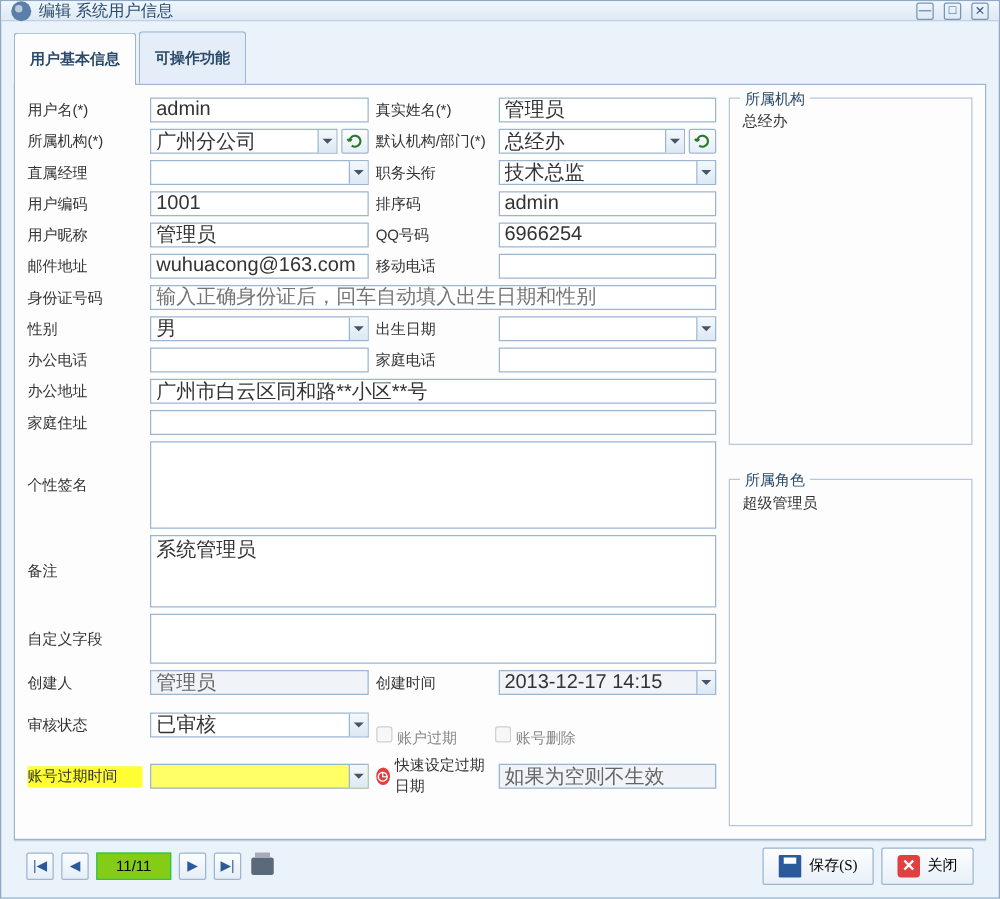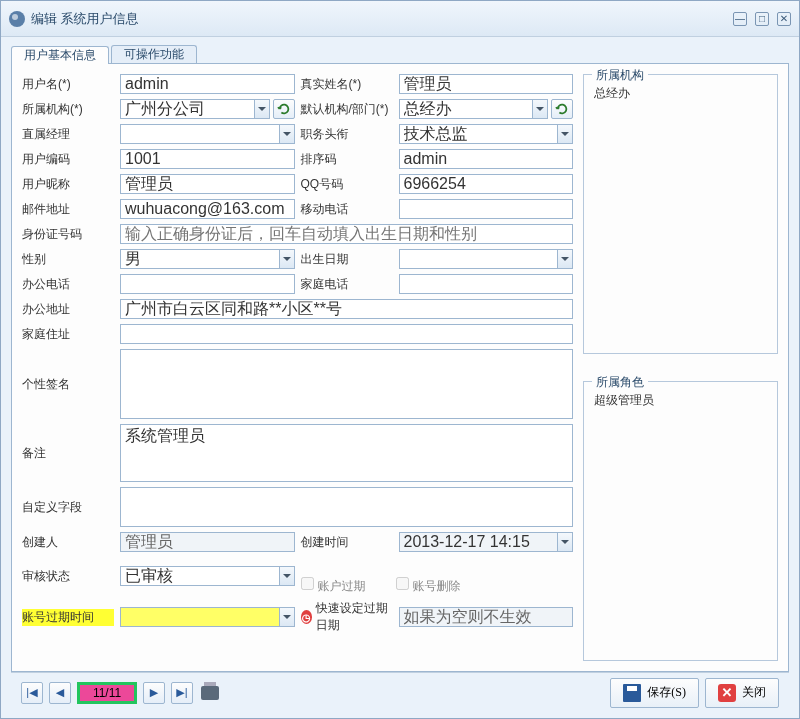--- a/index.html
+++ b/index.html
@@ -1,26 +1,26 @@
 <!DOCTYPE html>
 <html><head>
 <meta charset="utf-8">
 <style>
 * { box-sizing: border-box; margin: 0; padding: 0; }
 body { font-family: "Microsoft YaHei", SimSun, sans-serif; font-size: 12px; background: #d6e4f0; width: 800px; height: 719px; overflow: hidden; }
 .window { width: 800px; height: 719px; background: #eaf2fa; border: 1px solid #8fa8c4; display: flex; flex-direction: column; }
-.titlebar { height: 36px; display: flex; align-items: center; padding: 0 8px; background: linear-gradient(#f0f6fc, #dde9f5); border-bottom: 1px solid #c0d0e0; }
+.titlebar { height: 16px; display: flex; align-items: center; padding: 0 8px; background: linear-gradient(#f0f6fc, #dde9f5); border-bottom: 1px solid #c0d0e0; }
 .titlebar .icon { width: 16px; height: 16px; margin-right: 6px; border-radius: 50%; background: #5a7fa8; position: relative; }
 .titlebar .icon::after { content: ""; position: absolute; top: 3px; left: 3px; width: 6px; height: 6px; border-radius: 50%; background: #fff; opacity: .6; }
 .titlebar .title { color: #2a4a6a; font-size: 13px; flex: 1; }
 .winbtns { display: flex; gap: 8px; }
 .winbtn { width: 14px; height: 14px; border: 1px solid #7a95b3; border-radius: 2px; display: flex; align-items: center; justify-content: center; font-size: 10px; color: #3a5a7a; cursor: pointer; }
 .client { flex: 1; padding: 8px 10px 6px; display: flex; flex-direction: column; }
 .tabs { display: flex; }
-.tab { padding: 0 12px; border: 1px solid #9db6d0; border-bottom: none; background: #e5eef8; color: #2a4a6a; cursor: pointer; margin-right: 2px; border-radius: 3px 3px 0 0; }
+.tab { padding: 12px 12px; border: 1px solid #9db6d0; border-bottom: none; background: #e5eef8; color: #2a4a6a; cursor: pointer; margin-right: 2px; border-radius: 3px 3px 0 0; font-weight: bold; }
 .tab.active { background: #fdfdfd; position: relative; top: 1px; }
 .tabpanel { flex: 1; border: 1px solid #9db6d0; background: #fdfdfd; display: flex; padding: 10px; gap: 10px; }
 .leftcol { flex: 1; display: flex; flex-direction: column; }
 .rightcol { width: 195px; display: flex; flex-direction: column; gap: 27px; }
 .group { border: 1px solid #b6c8dc; padding: 8px 6px 6px; position: relative; }
 .group .legend { position: absolute; top: -8px; left: 8px; background: #fdfdfd; padding: 0 4px; color: #2a4a6a; }
 .list { height: 100%; min-height: 100px; overflow: auto; }
 .listitem { padding: 2px 4px; color: #333; cursor: pointer; }
 .formgrid { display: grid; grid-template-columns: 92px 1fr 92px 1fr; column-gap: 6px; row-gap: 5px; align-items: center; }
 .label { color: #333; white-space: nowrap; }
@@ -35,21 +35,21 @@
 .combo .dd::after { content: ""; border: 4px solid transparent; border-top-color: #456; margin-top: 3px; }
 .minibtn { width: 22px; height: 20px; border: 1px solid #9db6d0; background: linear-gradient(#fdfdfd,#e5eef8); display: flex; align-items: center; justify-content: center; cursor: pointer; border-radius: 2px; flex-shrink: 0; }
 .full4 { grid-column: 2 / span 3; }
 .checkrow { display: flex; align-items: flex-end; gap: 30px; color: #888; margin-top: 20px; }
 .checkrow input { margin-right: 4px; }
 .linkbtn { display: flex; align-items: center; gap: 4px; color: #333; cursor: pointer; }
 .redcircle { width: 14px; height: 14px; border-radius: 50%; background: #e04040; display: inline-flex; align-items: center; justify-content: center; color: #fff; font-size: 10px; font-weight: bold; }
 .yellow { background: #ffff66; }
 .statusbar { height: 40px; display: flex; align-items: center; padding: 0 10px; border-top: 1px solid #c0d0e0; gap: 6px; }
 .navbtn { width: 22px; height: 22px; border: 1px solid #9db6d0; background: linear-gradient(#fdfdfd,#e5eef8); display: flex; align-items: center; justify-content: center; color: #2a5a9a; cursor: pointer; border-radius: 2px; font-size: 11px; }
-.pagebox { width: 60px; height: 22px; border: 3px solid #22c55e; background: #ec4899; display: flex; align-items: center; justify-content: center; }
+.pagebox { width: 60px; height: 22px; border: 1px solid #22c55e; background: #84cc16; display: flex; align-items: center; justify-content: center; }
 .spacer { flex: 1; }
 .bigbtn { height: 30px; padding: 0 12px; border: 1px solid #9db6d0; background: linear-gradient(#fdfdfd,#e8f0f8); display: flex; align-items: center; gap: 6px; cursor: pointer; border-radius: 2px; font-family: Liberation Serif, serif; }
 .saveicon { width: 18px; height: 18px; background: #2a5a9a; position: relative; border-radius: 1px; }
 .saveicon::after { content: ""; position: absolute; top: 2px; left: 4px; width: 10px; height: 5px; background: #fff; }
 .closeicon { width: 18px; height: 18px; background: #e04040; border-radius: 3px; display: flex; align-items: center; justify-content: center; color: #fff; font-size: 13px; font-weight: bold; }
 .printicon { width: 18px; height: 14px; background: #5a6a7a; border-radius: 2px; position: relative; }
 .printicon::before { content: ""; position: absolute; top: -4px; left: 3px; width: 12px; height: 4px; background: #aab; }
 .svgicon { width: 14px; height: 14px; }
 </style>
 </head>

